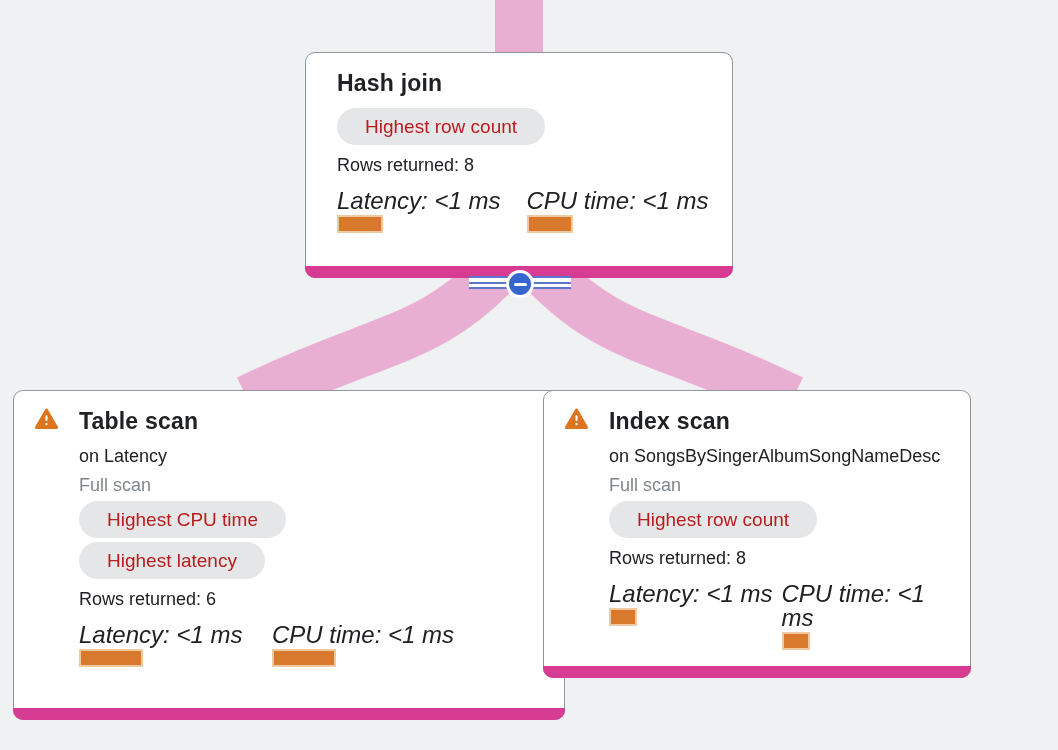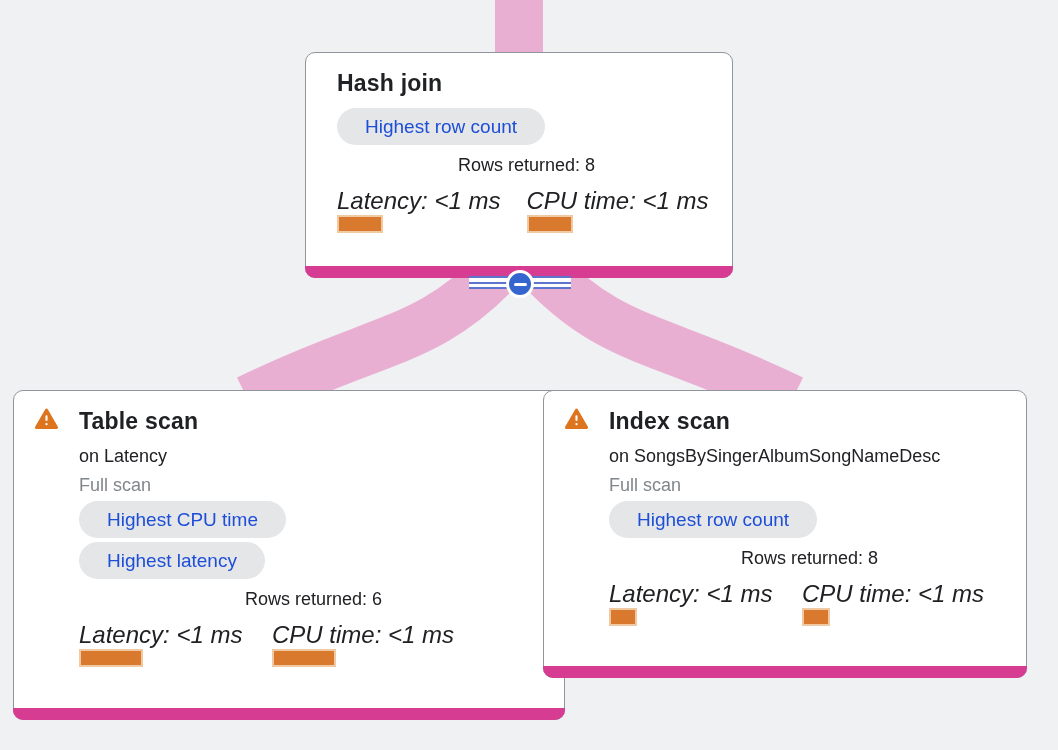--- a/index.html
+++ b/index.html
@@ -19,21 +19,21 @@
   }
   .node {
     position: absolute;
     background: #FFFFFF;
     border: 1px solid #90959B;
     border-radius: 10px;
     box-sizing: border-box;
   }
   .node-hash  { left: 305px; top: 52px;  width: 428px; height: 226px; }
   .node-table { left: 13px;  top: 390px; width: 552px; height: 330px; }
-  .node-index { left: 543px; top: 390px; width: 484px; height: 288px; }
+  .node-index { left: 543px; top: 390px; width: 428px; height: 288px; }
   .node-body { position: relative; padding: 17px 16px 0 65px; }
   .node-hash .node-body { padding-left: 31px; }
   .warning-badge {
     position: absolute;
     left: 21px; top: 17px;
     width: 23px; height: 21px;
   }
   .node-title {
     font-size: 23px;
     line-height: 26px;
@@ -54,29 +54,28 @@
   .pills { margin-top: 3px; }
   .node-hash .pills { margin-top: 12px; }
   .pill-row { margin-bottom: 4px; }
   .pill {
     display: inline-block;
     height: 37px;
     line-height: 37px;
     padding: 0 28px;
     border-radius: 19px;
     background: #E5E6E8;
-    color: #1d4ed8;
+    color: #b91c1c;
     font-size: 19px;
     font-weight: 500;
   }
   .rows-line {
     margin-top: 7px;
     font-size: 18px;
     line-height: 26px;
-    text-align: center;
   }
   .metrics {
     display: flex;
     margin-top: 11px;
   }
   .metric { width: 193px; }
   .metric-label {
     font-size: 24px;
     line-height: 24px;
     font-style: italic;

